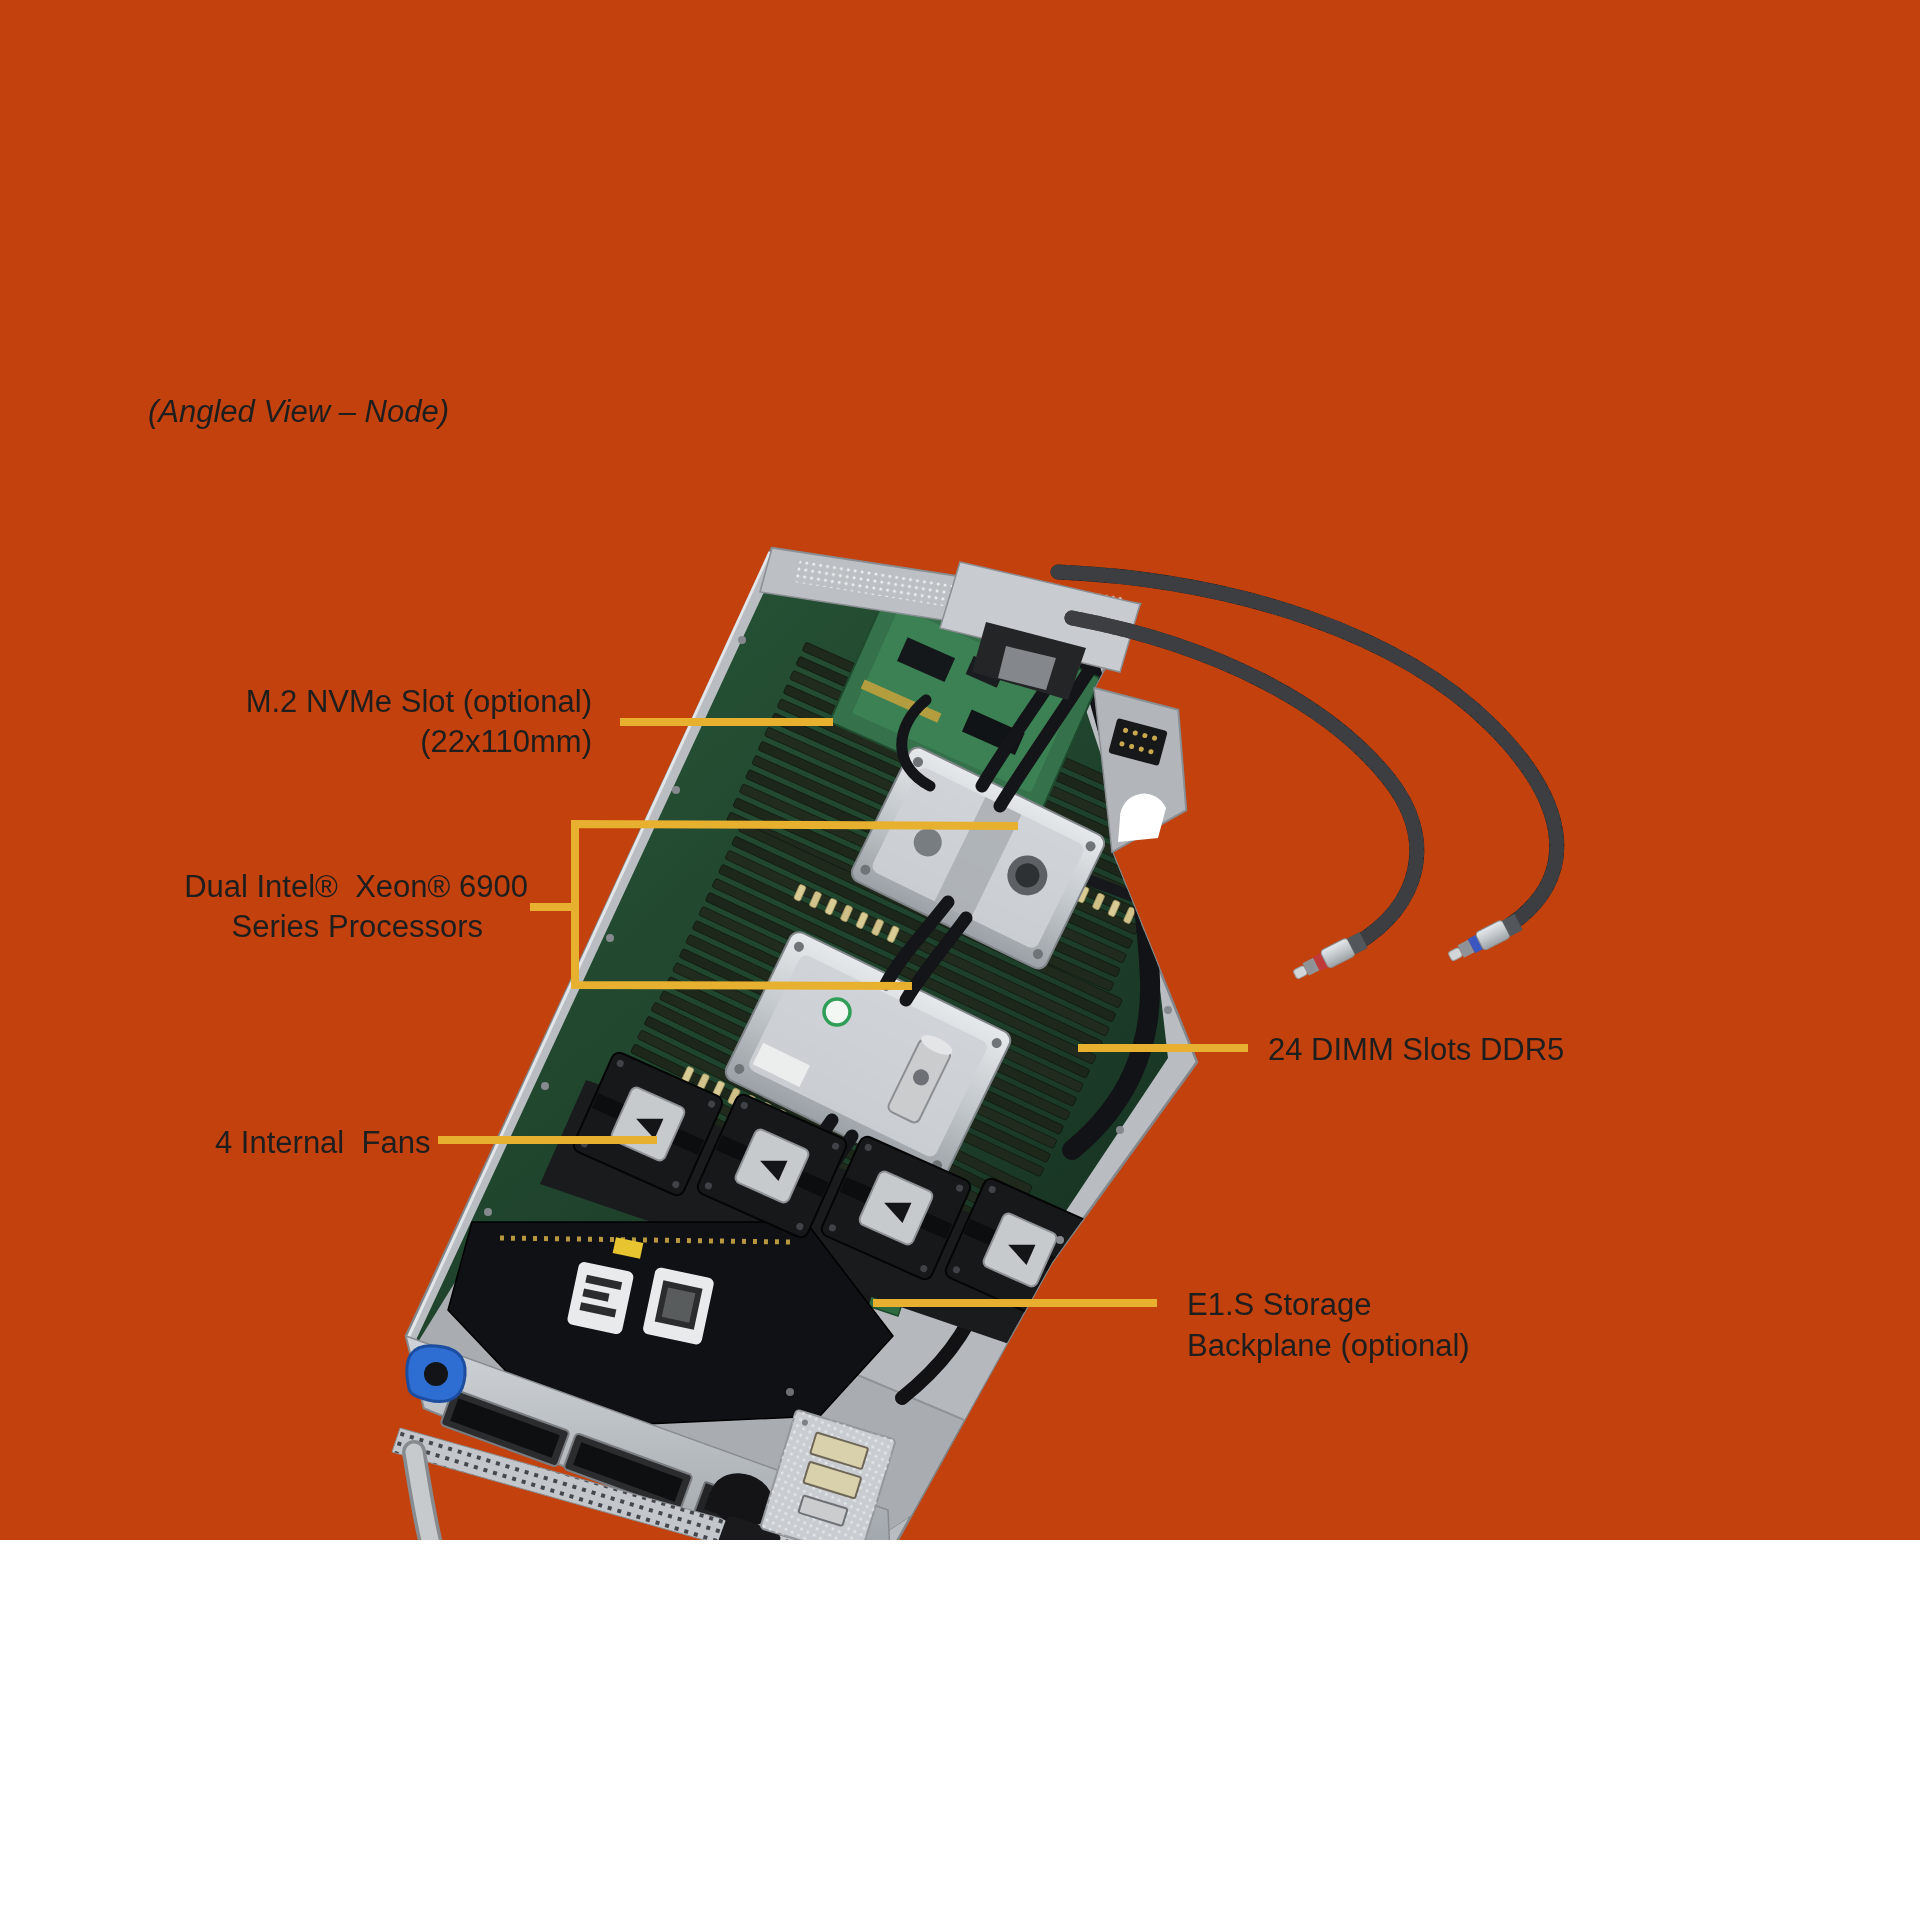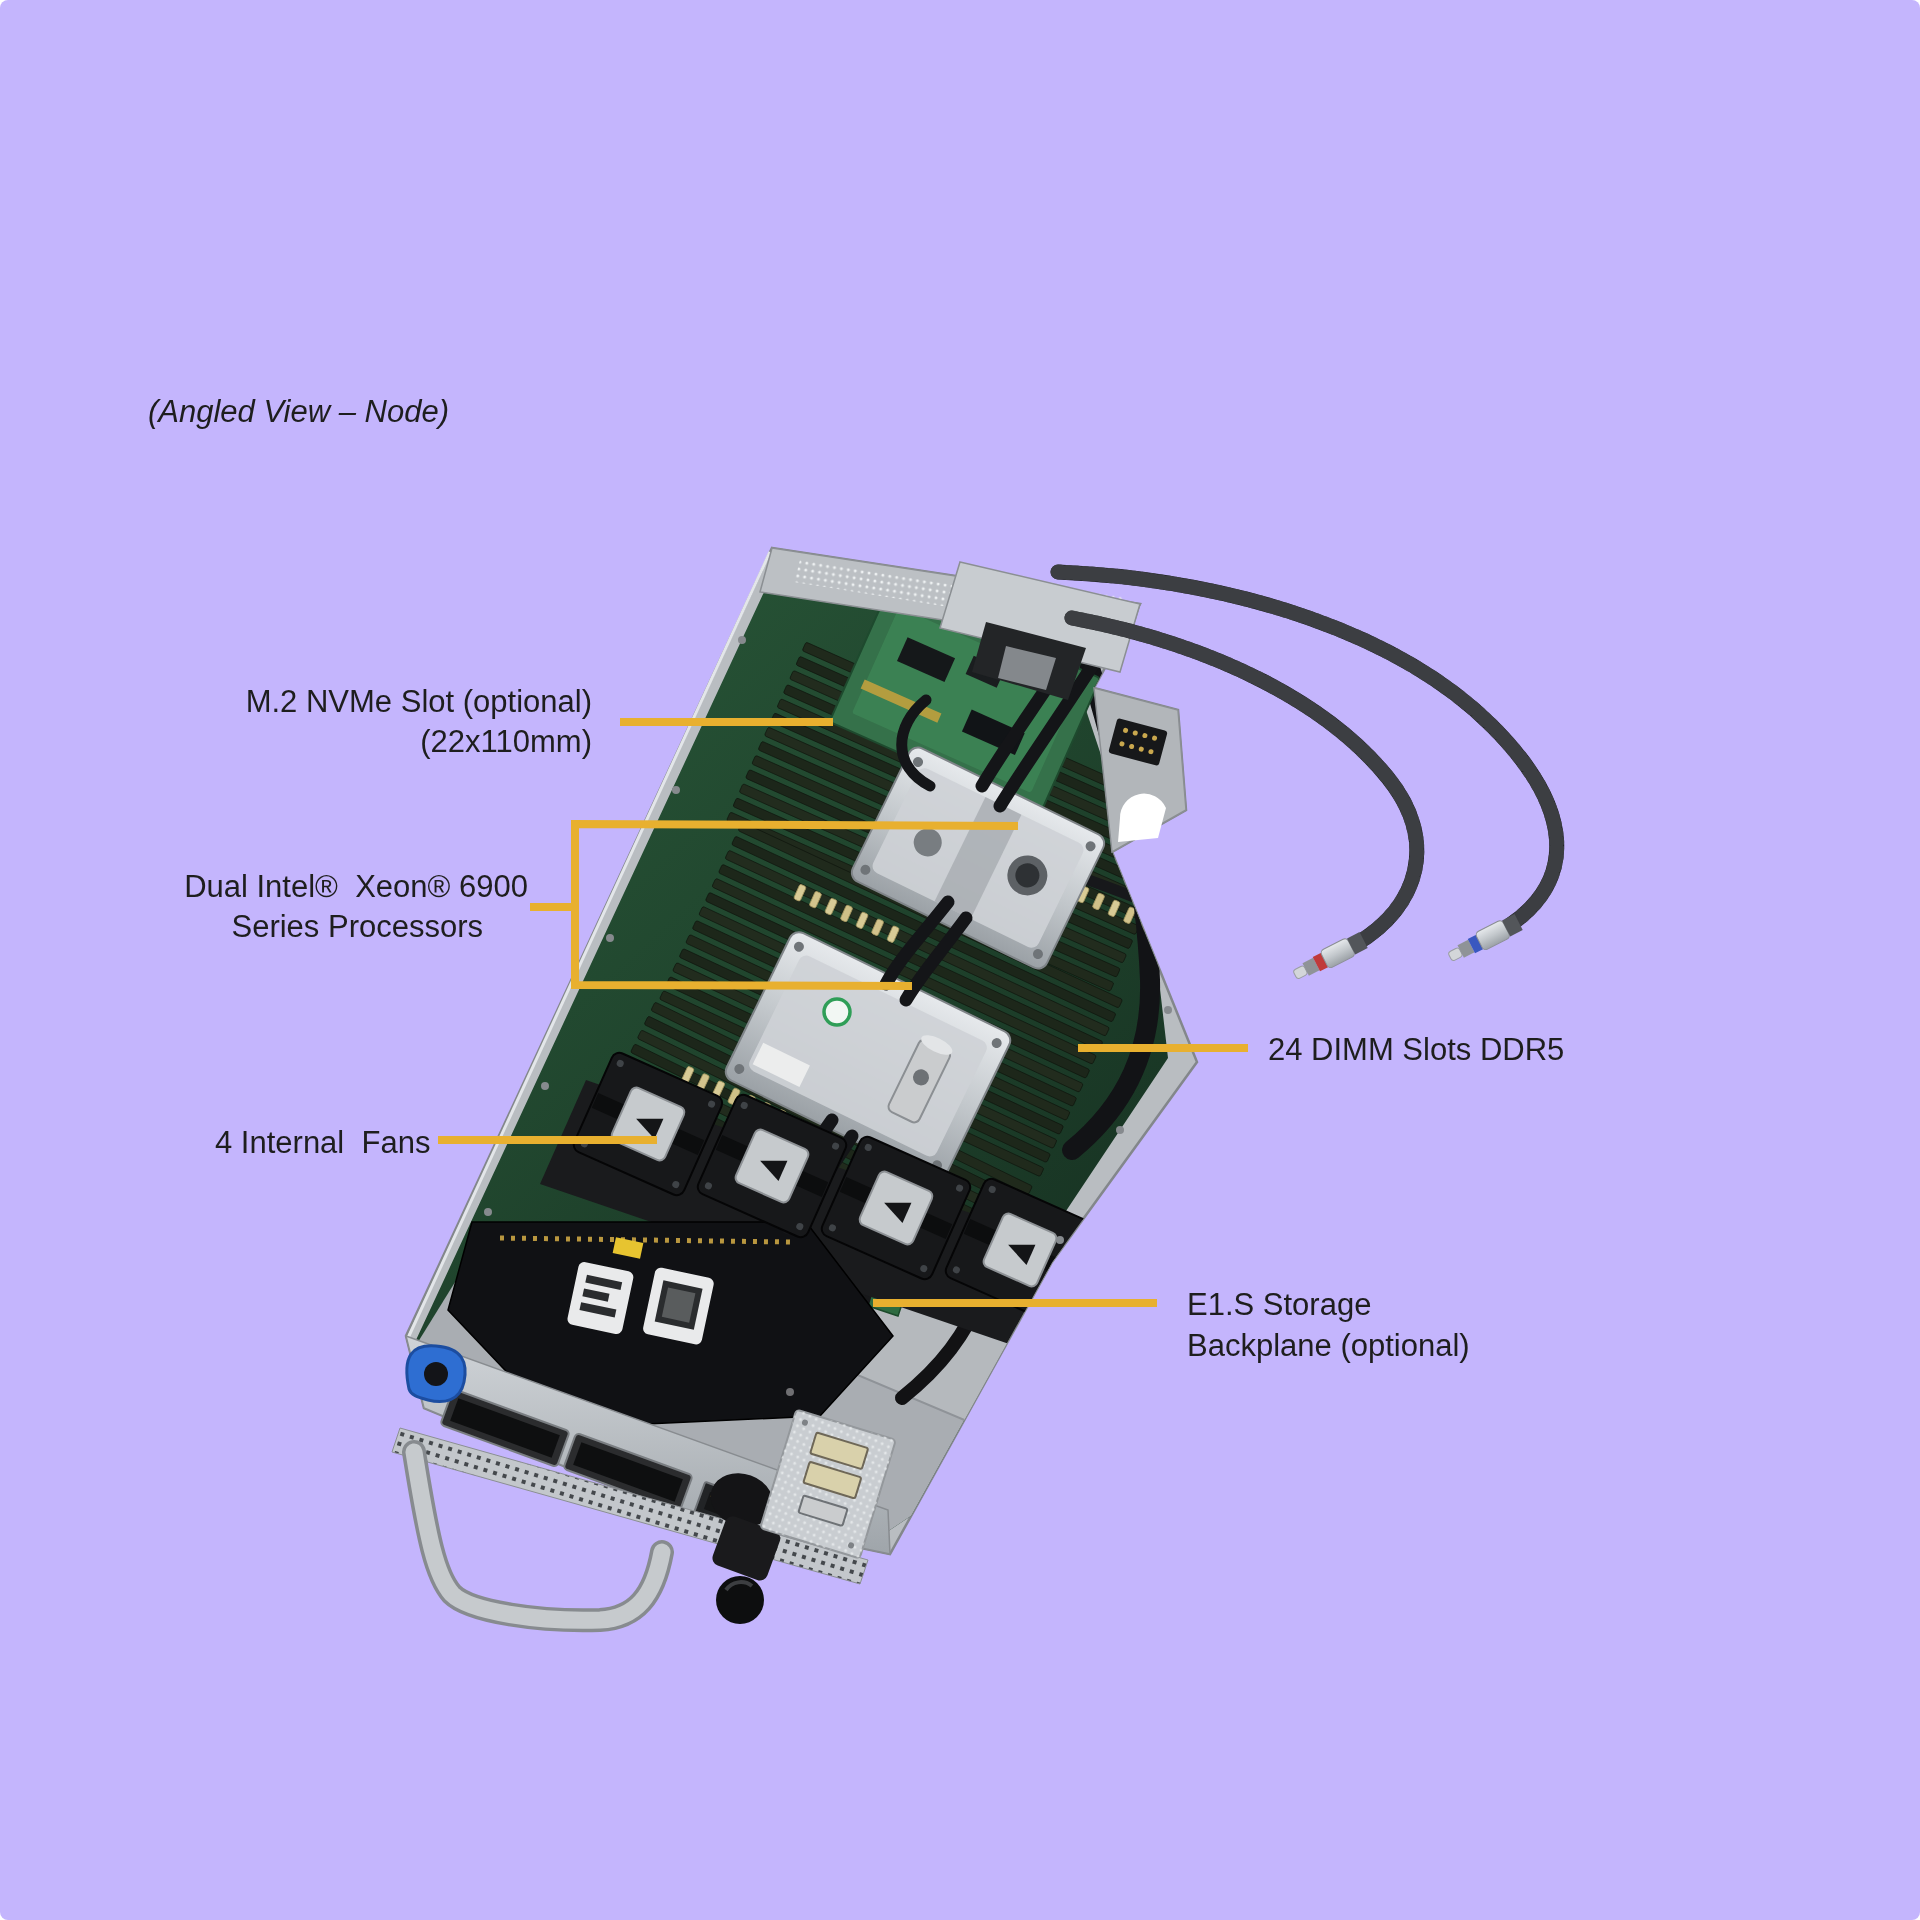--- a/index.html
+++ b/index.html
@@ -1,16 +1,16 @@
 <!DOCTYPE html>
 <html><head>
 <meta charset="utf-8">
 <style>
   html,body{margin:0;padding:0;background:#ffffff;}
-  .stage{position:relative;width:1920px;height:1920px;background:#c4b5fd;overflow:hidden;border-radius:8px;}
+  .stage{position:relative;width:1920px;height:1540px;background:#c2410c;overflow:hidden;}
   svg{display:block;}
   text{font-family:"Liberation Sans","DejaVu Sans",sans-serif;fill:#1e1e1e;}
   .ttl{font-size:31px;font-style:italic;}
   .lbl{font-size:31px;}
 </style>
 </head>
 <body>
 
 <div class="stage">
 <svg width="1920" height="1920" viewBox="0 0 1920 1920">

